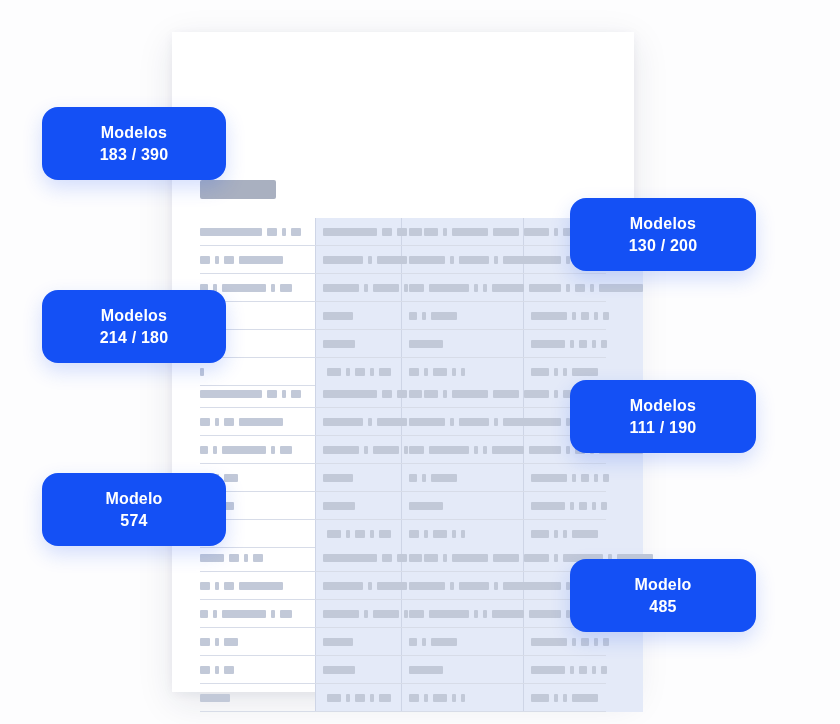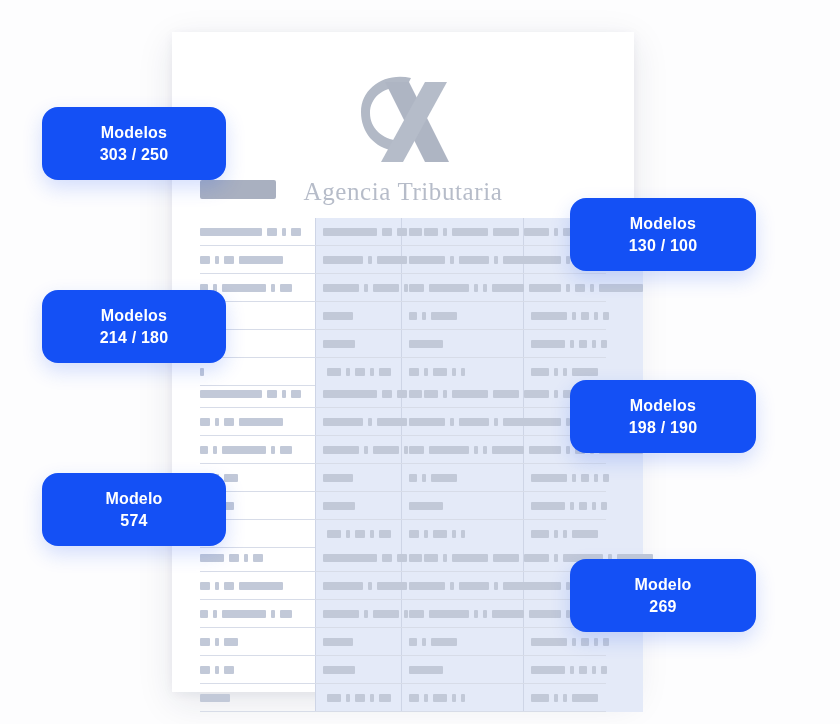--- a/index.html
+++ b/index.html
@@ -151,28 +151,20 @@
   #badge-347 { left: 42px;  top: 473px; width: 184px; height: 73px; }
   #badge-349 { left: 570px; top: 559px; width: 186px; height: 73px; }
 </style>
 </head>
 <body>
 
 <div id="stage">
 
   <div id="paper">
 
-    <div id="logo-wrap">
-      <svg id="logo-mark" width="120" height="104" viewBox="0 0 120 104" aria-hidden="true">
-        <path d="M18 46 C18 22, 42 6, 68 12 L63 22 C43 19, 27 30, 27 47 C27 62, 39 73, 56 75 L52 85 C31 82, 18 66, 18 46 Z" fill="#b2b9c6"></path>
-        <path d="M42 16 L66 16 L106 96 L82 96 Z" fill="#aeb5c3"></path>
-        <path d="M104 16 L82 16 L38 96 L60 96 Z" fill="#b5bcc9"></path>
-      </svg>
-      <div id="logo-text">Agencia Tributaria</div>
-    </div>
 
     <div class="table-block" id="table-1">
       <div class="head-block"></div>
       <div class="band"></div>
       <div class="vline" style="left:115px"></div>
       <div class="vline" style="left:201px"></div>
       <div class="vline" style="left:323px"></div>
       <div class="rows">
           <div class="srow">
             <div class="cell c0">
@@ -665,41 +657,41 @@
               <span class="bar" style="width: 26px;"></span>
             </div>
           </div>
         </div>
     </div>
 
   </div>
 
   <div class="badge" id="badge-303">
     <span class="l1">Modelos</span>
-    <span class="l2">303 / 250</span>
+    <span class="l2">183 / 390</span>
   </div>
 
   <div class="badge" id="badge-130">
     <span class="l1">Modelos</span>
-    <span class="l2">130 / 100</span>
+    <span class="l2">130 / 200</span>
   </div>
 
   <div class="badge" id="badge-115">
     <span class="l1">Modelos</span>
     <span class="l2">214 / 180</span>
   </div>
 
   <div class="badge" id="badge-111">
     <span class="l1">Modelos</span>
-    <span class="l2">198 / 190</span>
+    <span class="l2">111 / 190</span>
   </div>
 
   <div class="badge" id="badge-347">
     <span class="l1">Modelo</span>
     <span class="l2">574</span>
   </div>
 
   <div class="badge" id="badge-349">
     <span class="l1">Modelo</span>
-    <span class="l2">269</span>
+    <span class="l2">485</span>
   </div>
 
 </div>
 
 </body></html>

